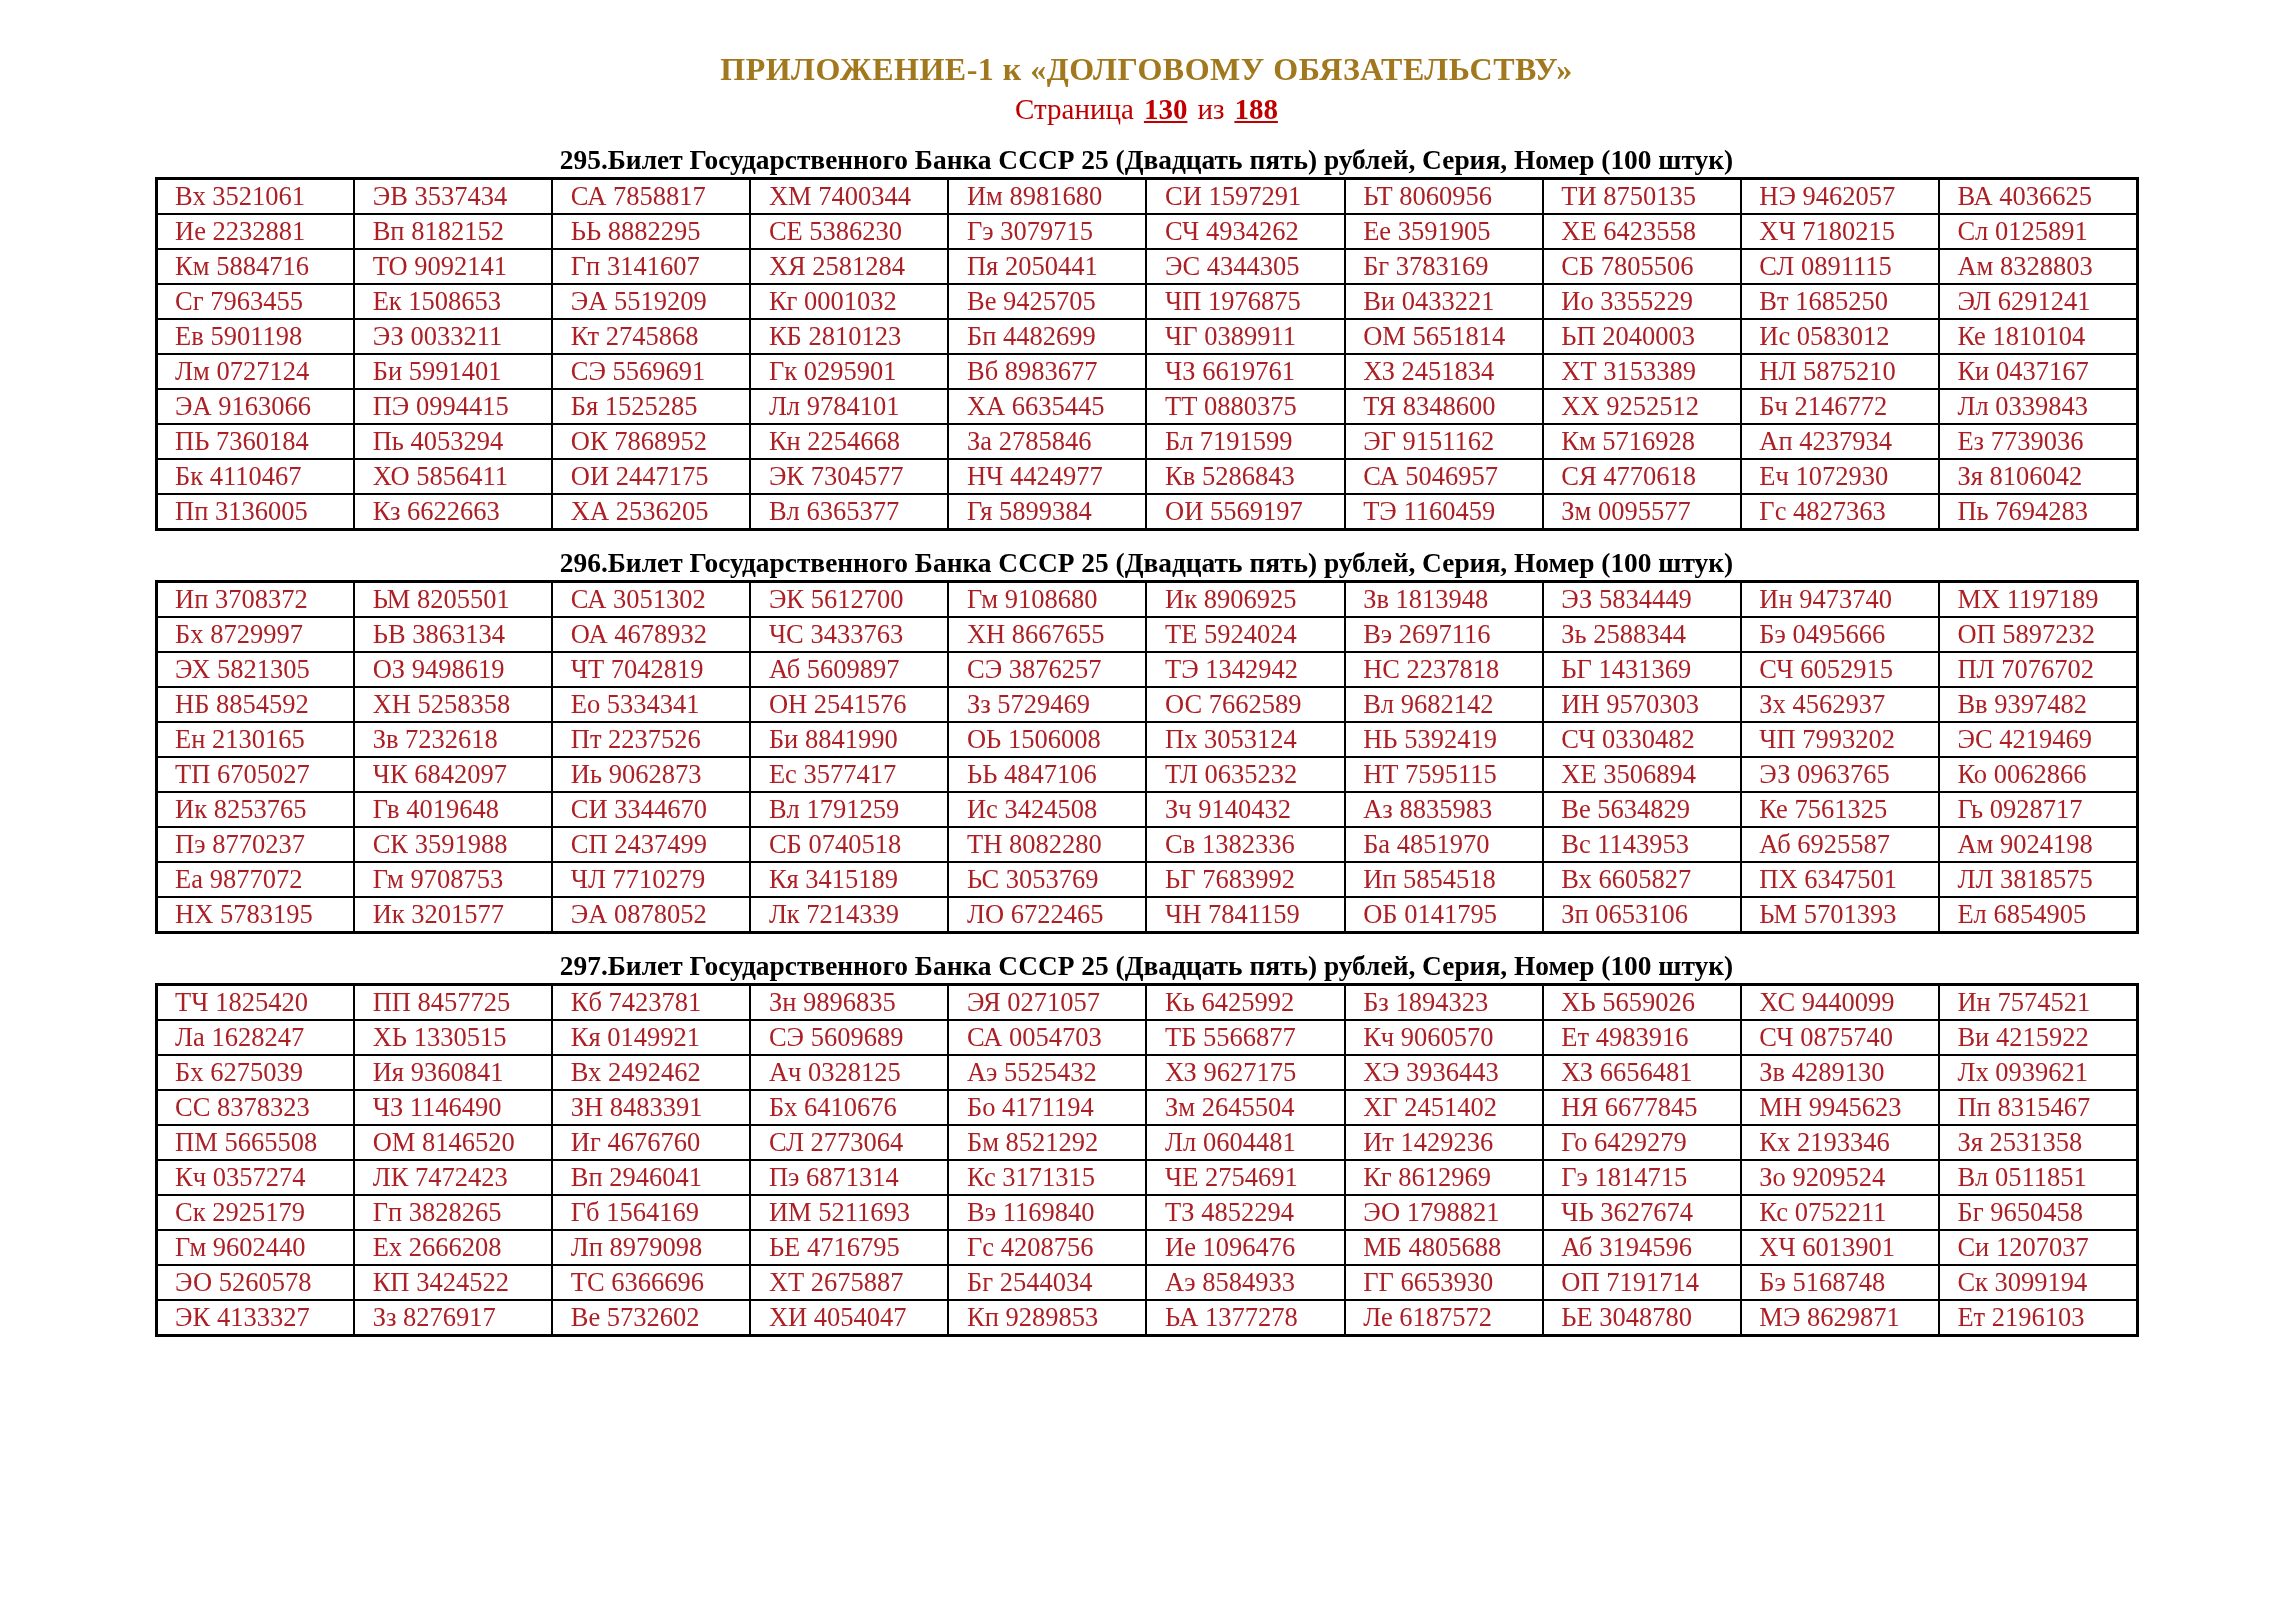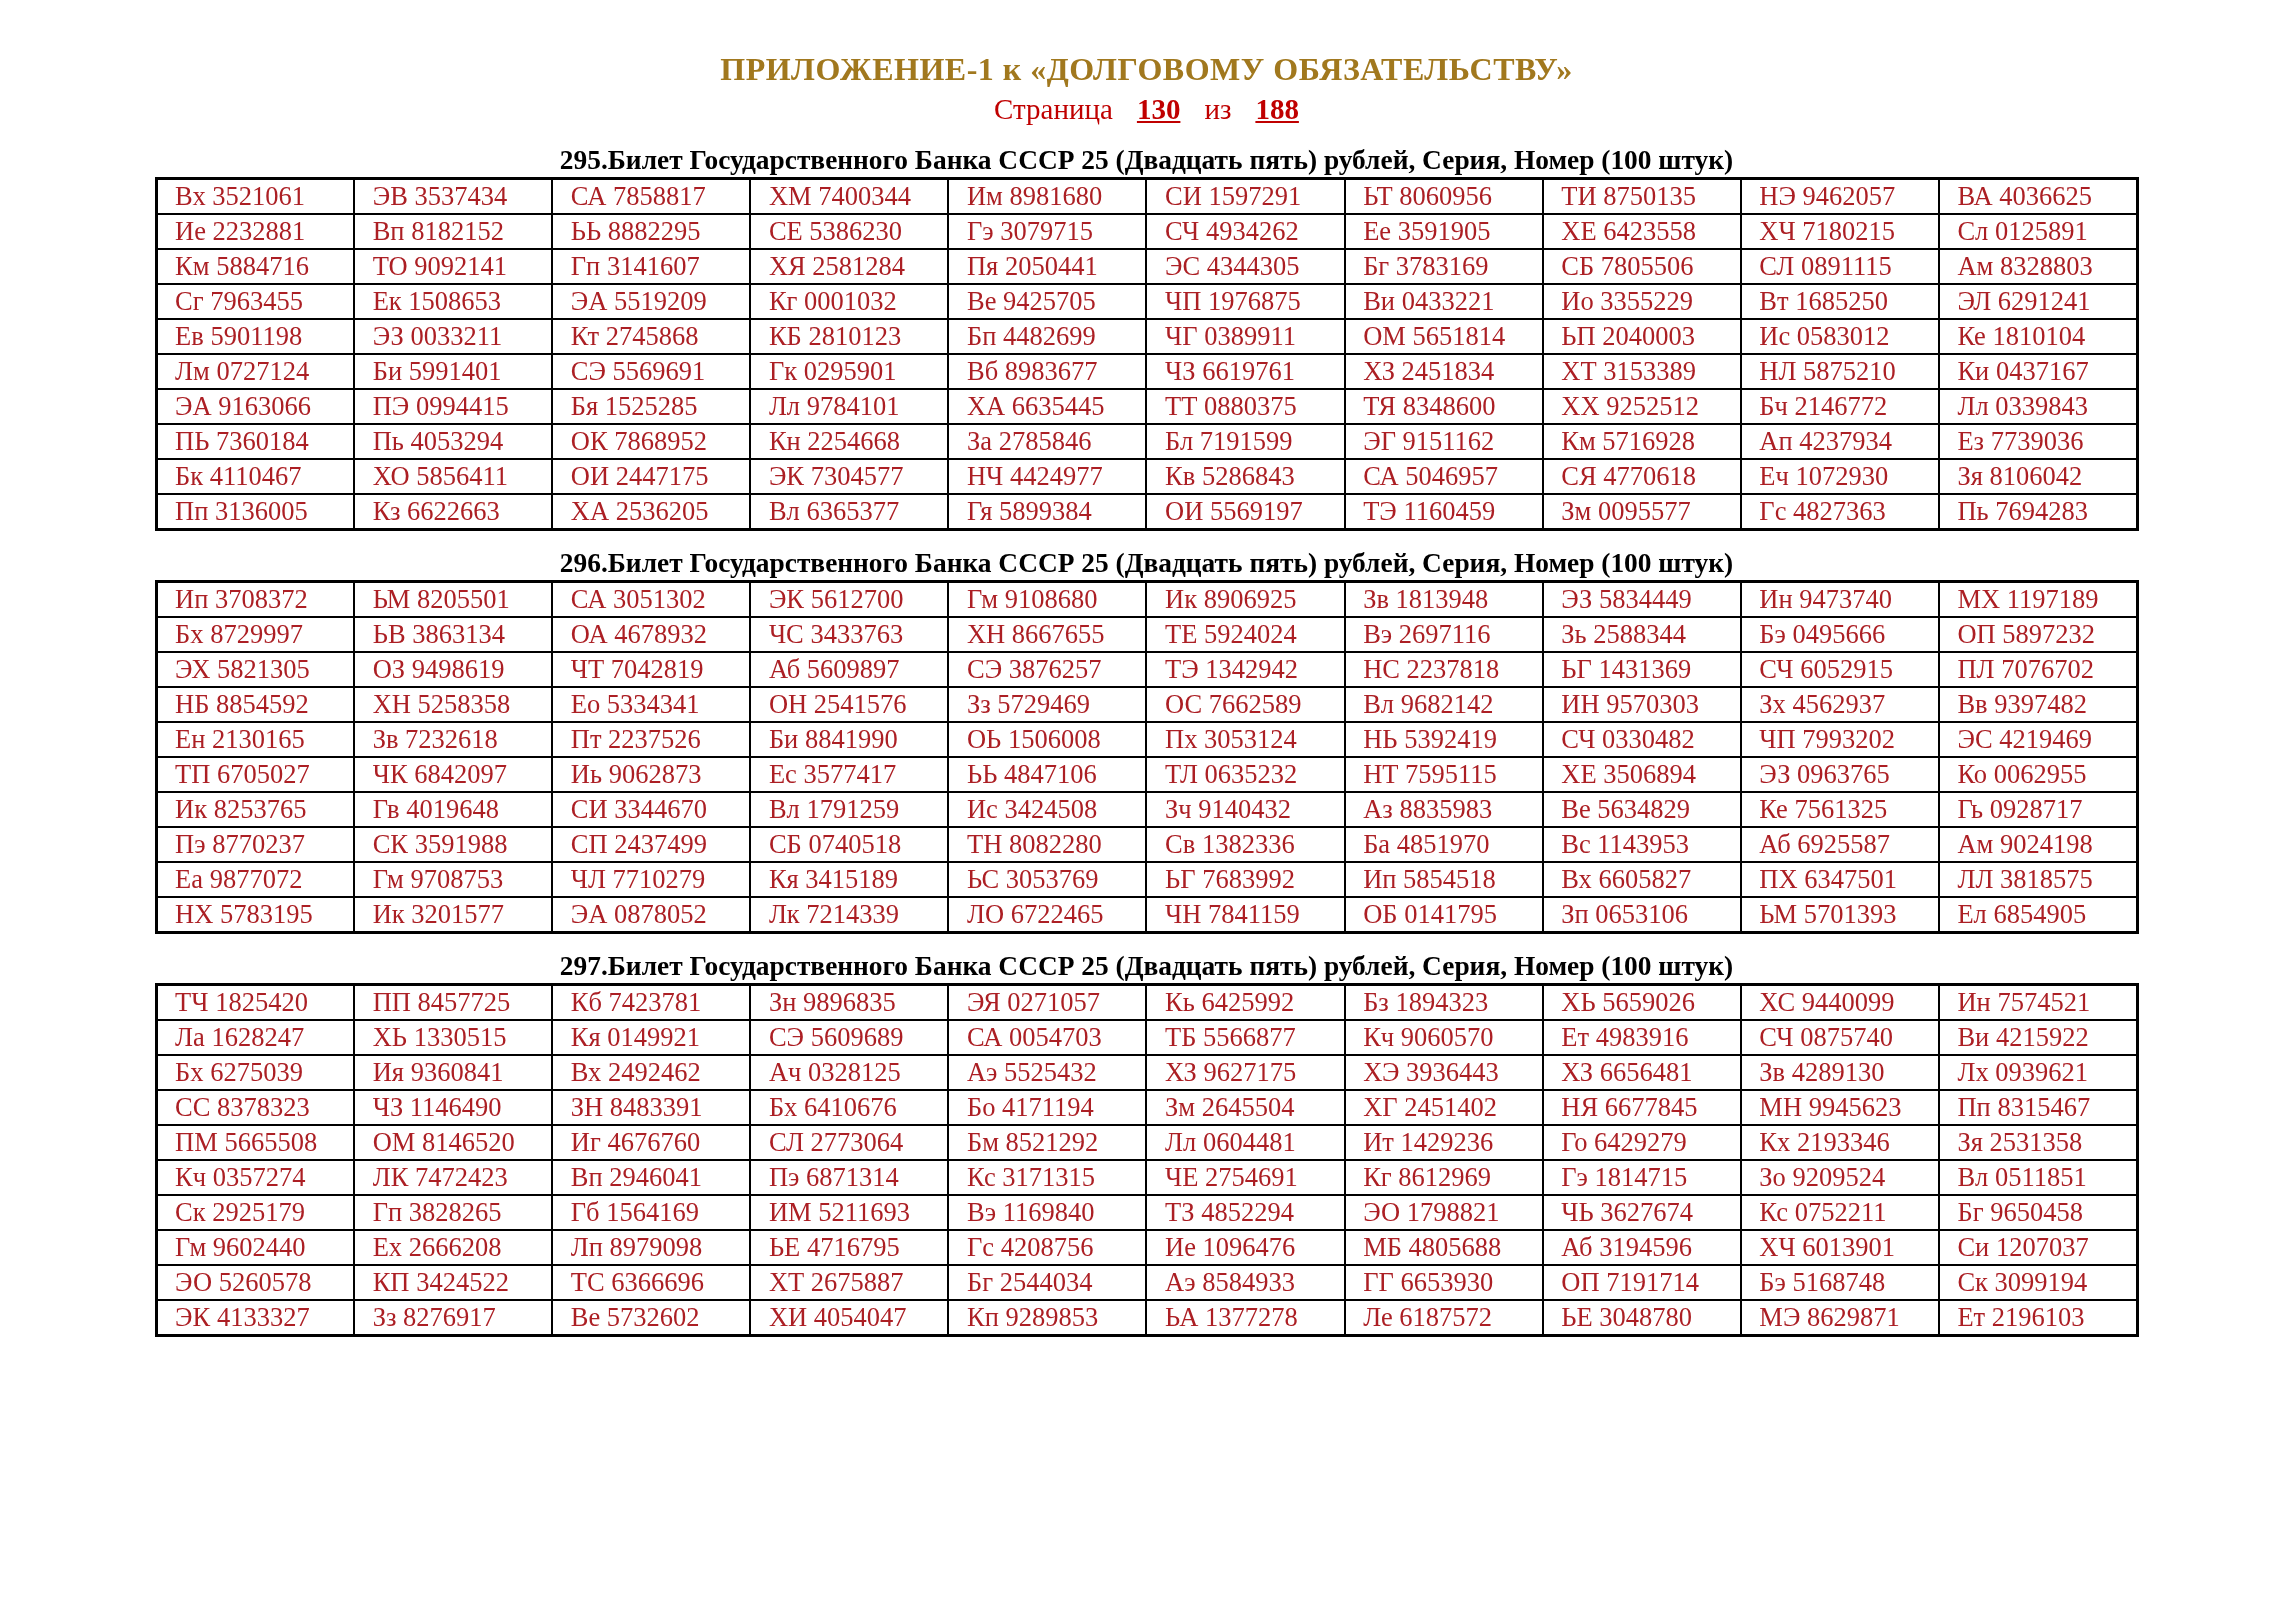--- a/index.html
+++ b/index.html
@@ -25,21 +25,21 @@
     letter-spacing:0.5px;
   }
   .page-indicator{
     text-align:center;
     font-size:29px;
     line-height:37px;
     color:var(--page-red);
     margin-top:1px;
   }
   .page-indicator .num{font-weight:bold;text-decoration:underline;}
-  .page-indicator span{margin:0 12px;text-align:right;}
+  .page-indicator span{margin:0 5px;text-align:right;}
   .table-title{
     text-align:center;
     font-weight:bold;
     font-size:27.4px;
     line-height:32px;
     color:var(--line-black);
     margin-top:16px;
   }
   table.serials{
     border-collapse:collapse;
@@ -264,21 +264,21 @@
           <tr>
             <td>ТП 6705027</td>
             <td>ЧК 6842097</td>
             <td>Иь 9062873</td>
             <td>Ес 3577417</td>
             <td>ЬЬ 4847106</td>
             <td>ТЛ 0635232</td>
             <td>НТ 7595115</td>
             <td>ХЕ 3506894</td>
             <td>ЭЗ 0963765</td>
-            <td>Ко 0062955</td>
+            <td>Ко 0062866</td>
           </tr>
           <tr>
             <td>Ик 8253765</td>
             <td>Гв 4019648</td>
             <td>СИ 3344670</td>
             <td>Вл 1791259</td>
             <td>Ис 3424508</td>
             <td>Зч 9140432</td>
             <td>Аз 8835983</td>
             <td>Ве 5634829</td>

